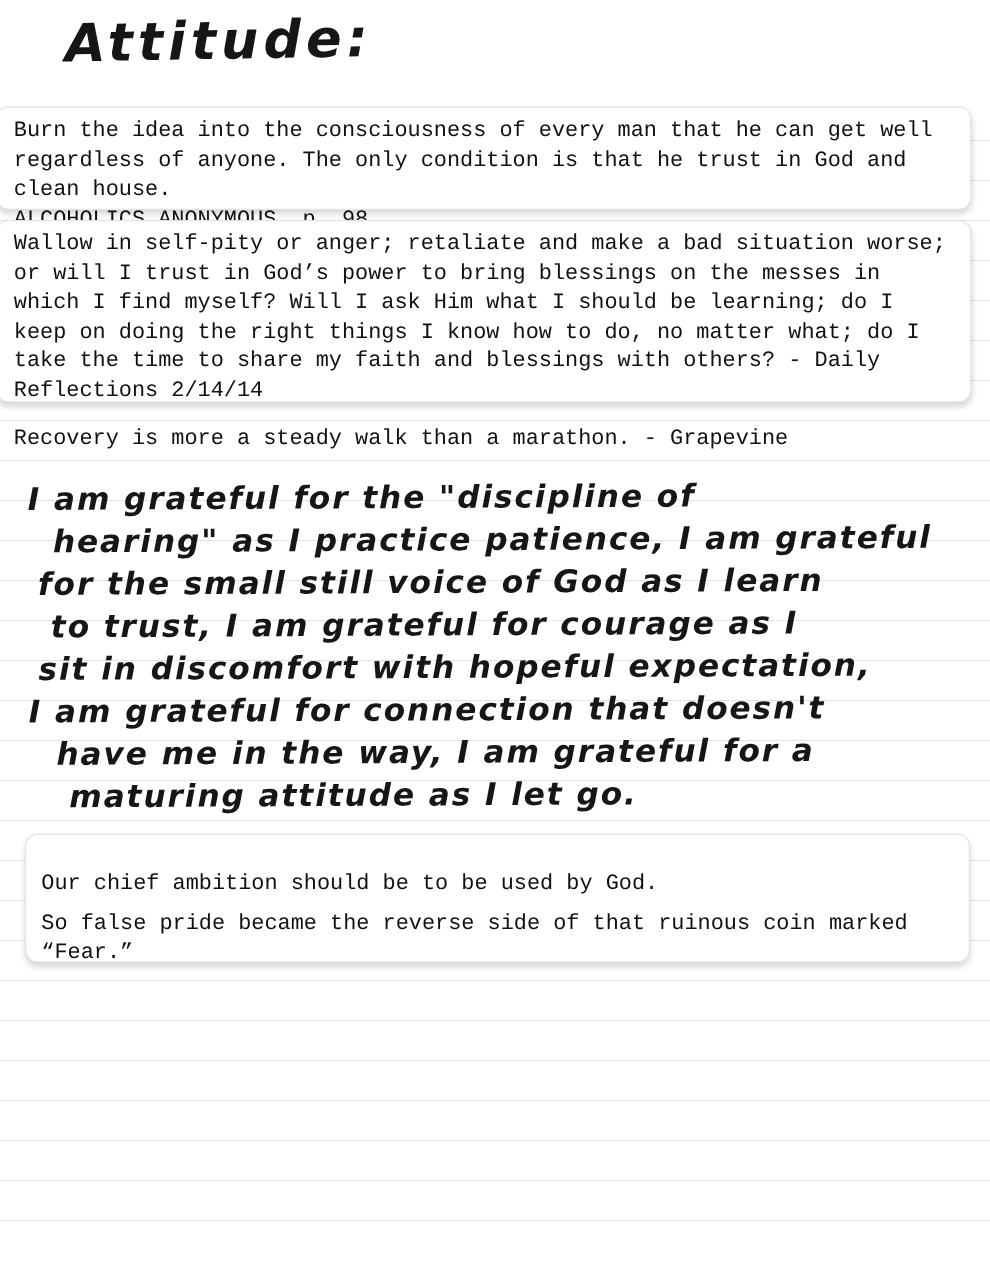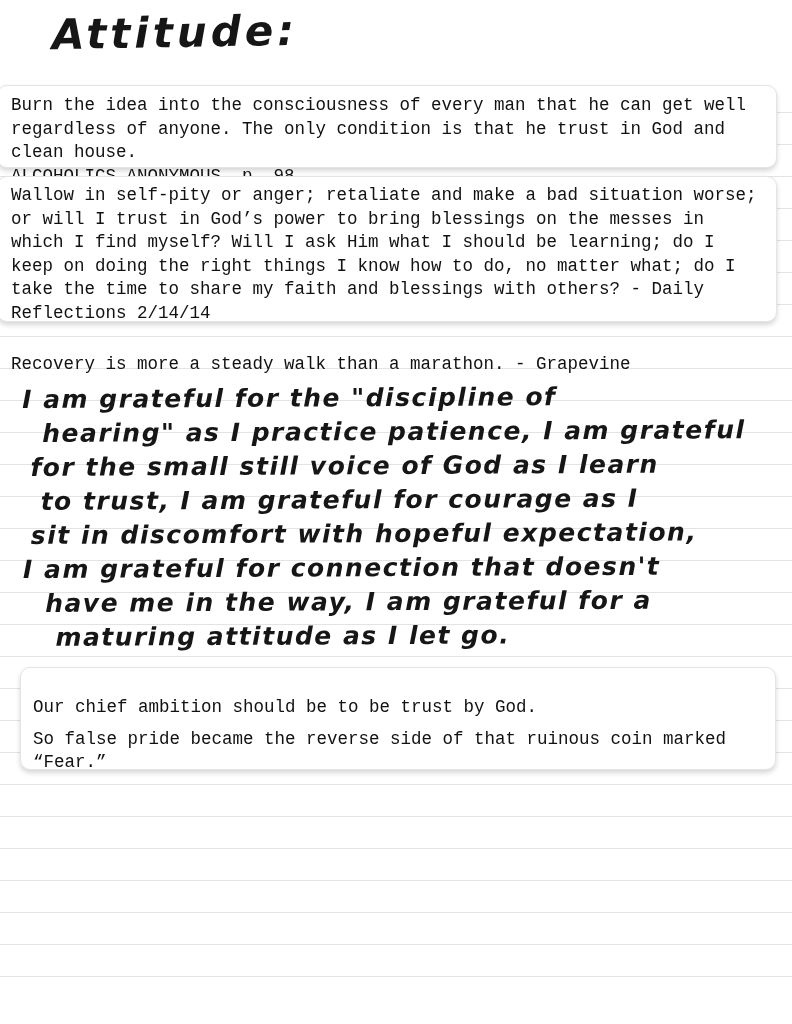--- a/index.html
+++ b/index.html
@@ -47,21 +47,21 @@
   .card-aa {
     left: -3px; top: 85px;
     width: 780px; height: 83px;
     padding: 8px 13px;
   }
   .card-reflections {
     left: -3px; top: 176px;
     width: 780px; height: 146px;
     padding: 7px 13px;
   }
-  .card-reflections .p2 { margin-top: 28px; }
+  .card-reflections .p2 { margin-top: 15px; }
   .card-bottom {
     left: 20px; top: 667px;
     width: 756px; height: 103px;
     padding: 28px 12px 0;
   }
   .card-bottom .p2 { margin-top: 8px; }
 
   
   .hw {
     font-family: "DejaVu Sans", sans-serif;
@@ -136,17 +136,17 @@
 
         <div class="hw-line">I am grateful for connection that doesn't</div>
 
         <div class="hw-line">have me in the way, I am grateful for a</div>
 
         <div class="hw-line">maturing attitude as I let go.</div>
       </div>
   </div>
 
   <div class="card card-bottom">
-    <p class="p1">Our chief ambition should be to be trust by God.</p>
+    <p class="p1">Our chief ambition should be to be used by God.</p>
     <p class="p2">So false pride became the reverse side of that ruinous coin marked “Fear.”</p>
   </div>
 
 </div>
 
 </body></html>

